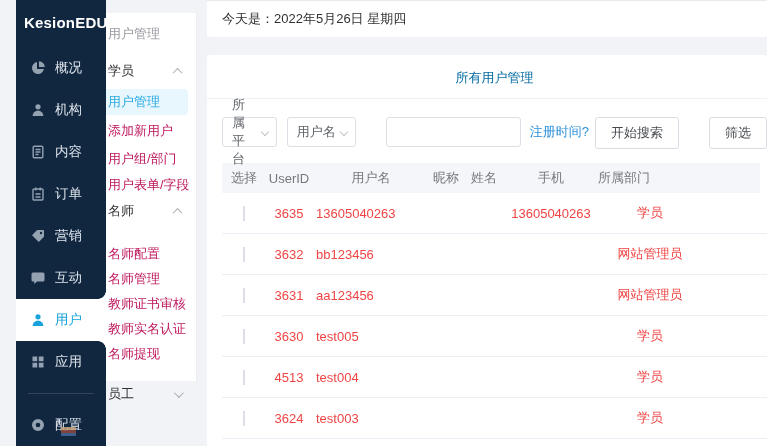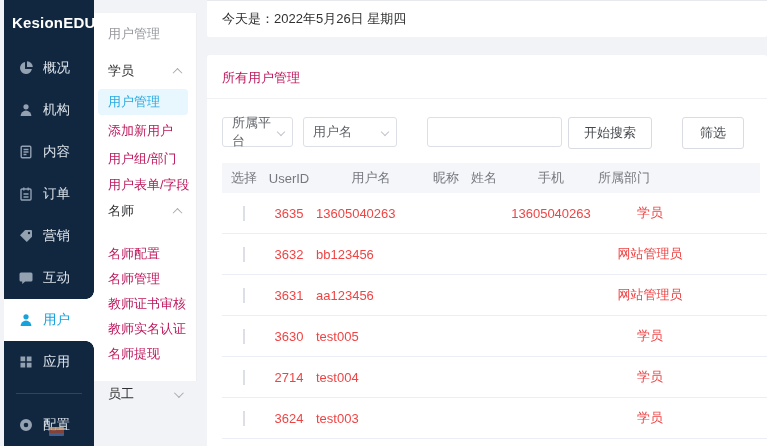--- a/index.html
+++ b/index.html
@@ -1,21 +1,21 @@
 <!DOCTYPE html>
 <html><head>
 <meta charset="utf-8">
 <style>
   * { margin:0; padding:0; box-sizing:border-box; }
   html,body { background:#fff; }
   body { font-family:"Liberation Sans","DejaVu Sans",sans-serif; }
   .app { position:relative; width:767px; height:446px; overflow:hidden; background:#f2f3f7; font-size:13px; color:#303133; }
 
   
-  .psidebar { position:absolute; left:4px; top:0; width:90px; height:446px; background:#112740; z-index:3; }
+  .psidebar { position:absolute; left:16px; top:0; width:90px; height:446px; background:#112740; z-index:3; }
   .brand { color:#ffffff; font-weight:bold; font-size:15px; padding:14px 0 0 8px; letter-spacing:.2px; white-space:nowrap; }
   .pnav { margin-top:16px; }
   .pnav-item { position:relative; height:42px; display:flex; align-items:center; padding-left:14px; color:#dde3ea; font-size:13.5px; cursor:pointer; }
   .pnav-item .picon { width:16px; height:16px; margin-right:9px; color:#93a1b1; display:inline-flex; }
   .pnav-item .picon svg { width:16px; height:16px; }
   .pnav-item.active { background:#ffffff; color:#17a2dc; }
   .pnav-item.active .picon { color:#17a2dc; }
   .pnav-item.active::before { content:""; position:absolute; right:0; top:-8px; width:8px; height:8px;
       background:radial-gradient(circle at 0% 0%, #112740 7.5px, #ffffff 8px); }
   .pnav-item.active::after  { content:""; position:absolute; right:0; bottom:-8px; width:8px; height:8px;
@@ -35,21 +35,21 @@
   .sub-item { height:28px; line-height:28px; padding-left:18px; color:#be185d; cursor:pointer; white-space:nowrap; }
   .sub-item.wrap { height:40px; line-height:18px; padding-top:3px; white-space:normal; width:100px; }
   .sub-item.active { background:#e8f6fd; color:#2aabe2; border-radius:4px; margin:4px 8px 2px 8px; padding-left:10px; height:26px; line-height:26px; }
   .sec-items.tight .sub-item { height:25px; line-height:25px; }
   .sec-items.tight .sub-item:first-child { margin-top:16px; }
 
   
   .main { position:absolute; left:207px; top:0; width:560px; height:446px; }
   .topbar { height:37px; line-height:36px; background:#ffffff; border-top:1px solid #e7e9ee; border-radius:0 0 2px 2px; padding-left:15px; color:#303133; }
   .card { position:absolute; left:0; top:55px; width:560px; height:391px; background:#ffffff; border-radius:3px 3px 0 0; }
-  .card-title { height:44px; line-height:46px; padding-left:15px; border-bottom:1px solid #f0f1f4; color:#be185d; }
+  .card-title { height:44px; line-height:46px; padding-left:15px; border-bottom:1px solid #f0f1f4; color:#0369a1;text-align:center; }
 
   .filter-bar { height:64px; padding:18px 0 0 15px; display:flex; align-items:flex-start; }
   .sel { position:relative; height:30px; border:1px solid #dcdfe6; border-radius:3px; background:#fff; display:flex; align-items:center; padding:0 18px 0 9px; color:#5f6368; cursor:pointer; }
   .sel .chev { width:6px; height:6px; border-color:#c0c4cc; position:absolute; right:8px; top:11px; transform:rotate(45deg); }
   .sel.platform { width:71px; }
   .sel.field { width:94px; margin-left:10px; }
   .kw-input { width:135px; height:30px; margin-left:30px; border:1px solid #dcdfe6; border-radius:3px; outline:none; padding:0 8px; font-size:13px; color:#303133; background:#fff; }
   .time-link { margin-left:9px; line-height:30px; color:#2b8fd8; text-decoration:none; white-space:nowrap; }
   .btn { height:32px; margin-left:6px; padding:4px 15px; background:#fff; border:1px solid #d9dce2; border-radius:3px; font-size:13px; color:#45494e; cursor:pointer; white-space:nowrap; }
   .btn.filter { margin-left:30px; width:62px; }
@@ -203,20 +203,21 @@
       <div class="filter-bar">
         <div class="sel platform">
           <span>所属平台</span>
           <i class="chev"></i>
         </div>
         <div class="sel field">
           <span>用户名</span>
           <i class="chev"></i>
         </div>
         <input class="kw-input" value="" style="">
+        <a class="time-link" href="#">注册时间?</a>
         <button class="btn">开始搜索</button>
         <button class="btn filter">筛选</button>
       </div>
 
       <div class="table">
         <div class="trow thead" id="thead">
             <div class="cell c-select">选择</div>
             <div class="cell c-user_id">UserID</div>
             <div class="cell c-username">用户名</div>
             <div class="cell c-nickname">昵称</div>
@@ -260,21 +261,21 @@
     <div class="cell c-user_id">3630</div>
     <div class="cell c-username">test005</div>
     <div class="cell c-nickname"></div>
     <div class="cell c-name"></div>
     <div class="cell c-phone"></div>
     <div class="cell c-group">学员</div>
     <div class="cell c-department"></div>
   </div>
             <div class="trow">
     <div class="cell c-select"><span class="checkbox"></span></div>
-    <div class="cell c-user_id">2714</div>
+    <div class="cell c-user_id">4513</div>
     <div class="cell c-username">test004</div>
     <div class="cell c-nickname"></div>
     <div class="cell c-name"></div>
     <div class="cell c-phone"></div>
     <div class="cell c-group">学员</div>
     <div class="cell c-department"></div>
   </div>
             <div class="trow">
     <div class="cell c-select"><span class="checkbox"></span></div>
     <div class="cell c-user_id">3624</div>

